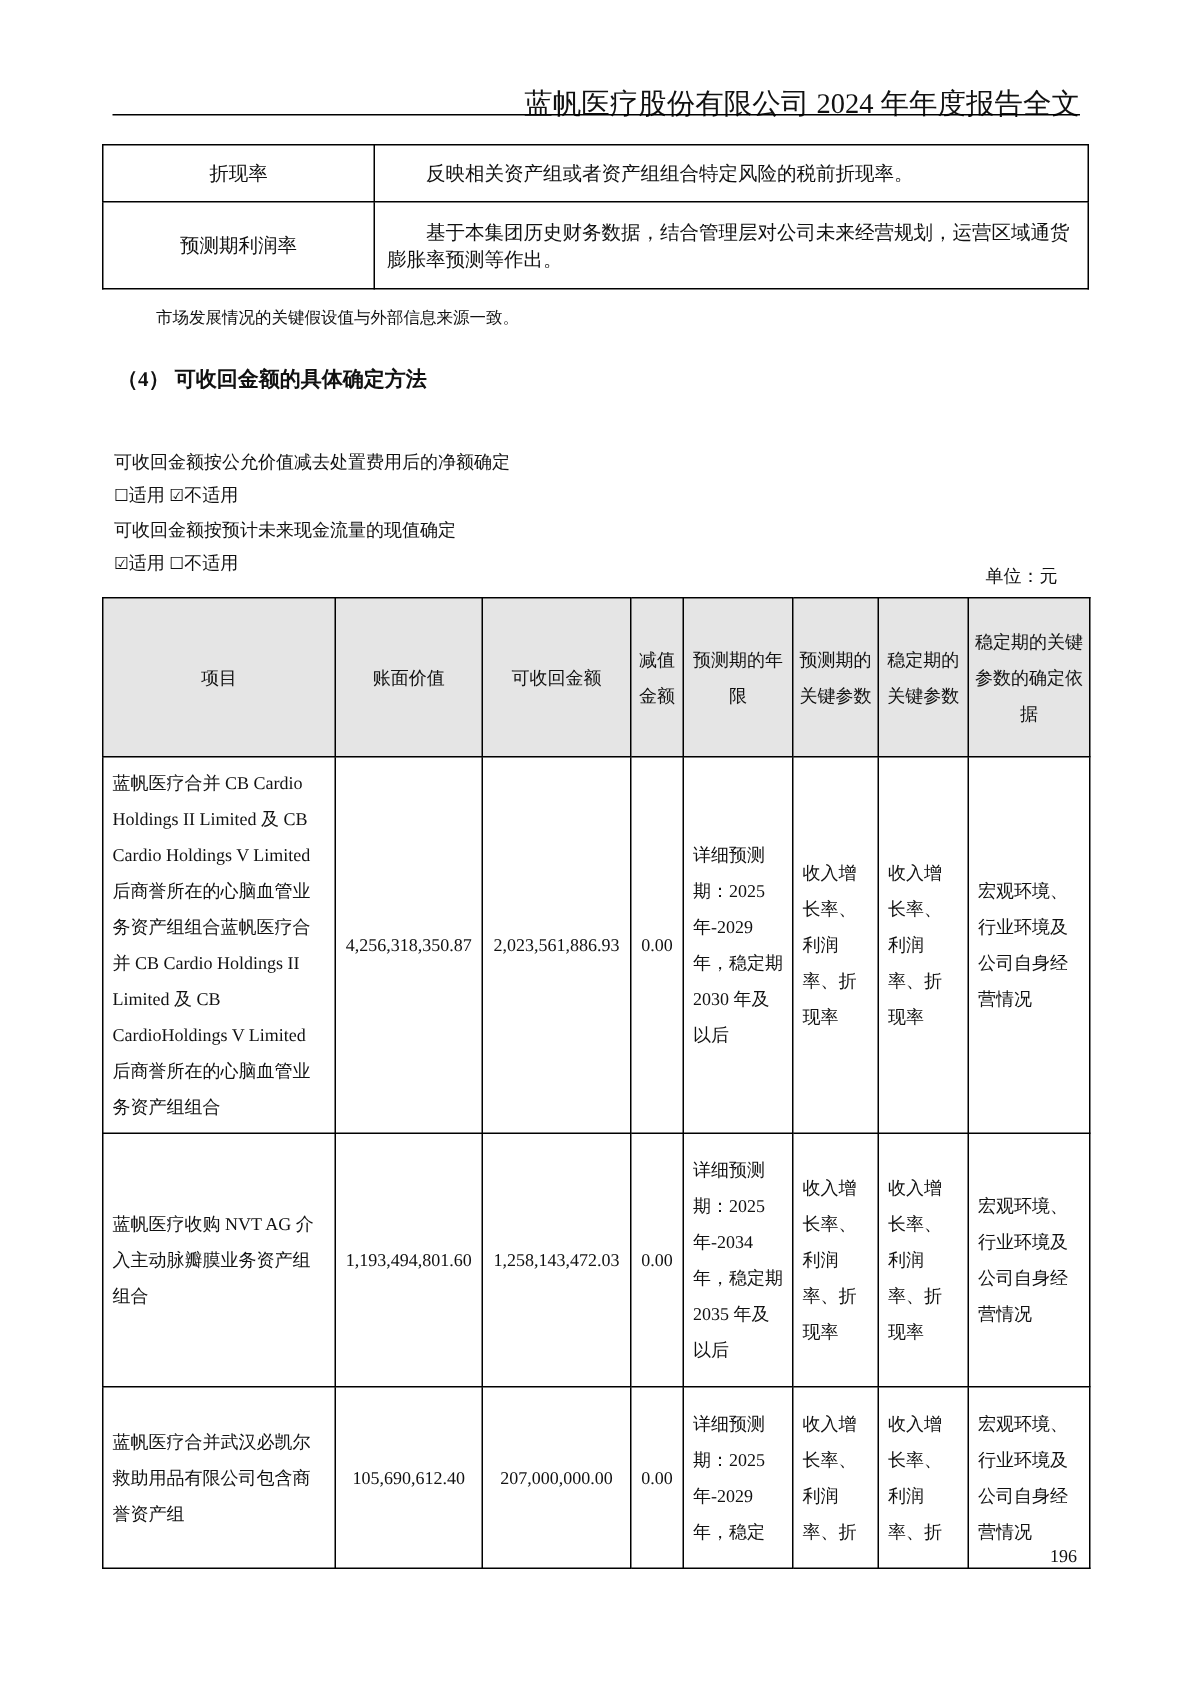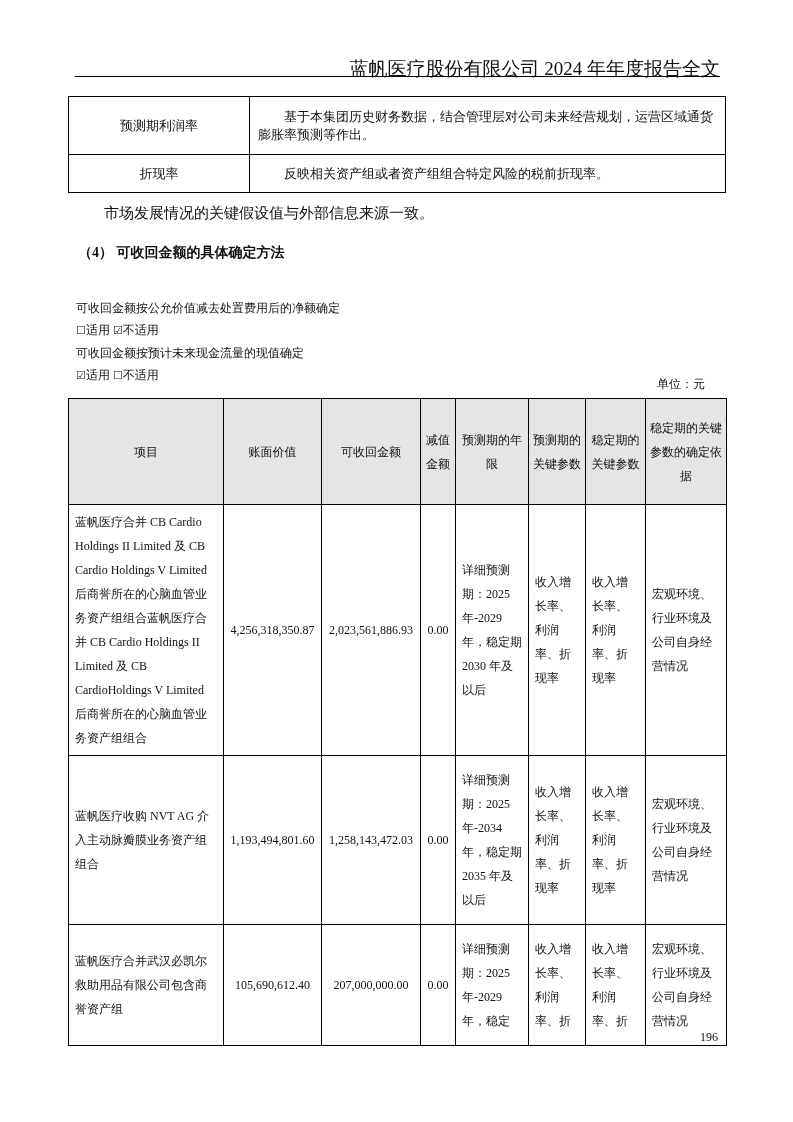--- a/index.html
+++ b/index.html
@@ -7,21 +7,21 @@
          font-family: "Liberation Serif", "DejaVu Serif", serif; color: #111; }
   .running-head { position: absolute; left: 75px; top: 56px; width: 645px; text-align: right;
                   font-size: 19px; }
   .head-rule { position: absolute; left: 75px; top: 76px; width: 645px; height: 0;
                border-top: 1px solid #000; }
   table { border-collapse: collapse; position: absolute; }
   td { border: 1px solid #000; font-size: 13px; line-height: 18px; }
   .t1 { left: 68px; top: 96px; width: 658px; }
   .t1 td.lbl { width: 178px; text-align: center; }
   .t1 td.txt { padding: 4px 8px; text-indent: 2em; }
-  .para { position: absolute; font-size: 15px; }
+  .para { position: absolute; font-size: 11px; }
   .p-market { left: 104px; top: 204px; }
   .p-heading { left: 78px; top: 244px; font-size: 14px; font-weight: bold; }
   .p-line { left: 76px; font-size: 12px; margin-top: 16px; }
   .unit { position: absolute; right: 88px; top: 376px; font-size: 12px; }
   .t2 { left: 68px; top: 398px; width: 658px; table-layout: fixed; }
   .t2 td { font-size: 12px; line-height: 24px; vertical-align: middle; }
   .t2 tr.hdr td { background: #e5e5e5; text-align: center; height: 105px; padding: 0 4px; }
   .t2 td.item { padding: 0 6px; text-align: left; }
   .t2 td.num { text-align: center; padding: 0 2px; }
   .t2 td.wrap { padding: 12px 6px; }
@@ -29,27 +29,27 @@
   .box { font-family: "DejaVu Sans", sans-serif; font-size: 11px; }
 </style>
 </head>
 <body>
 
 <div class="running-head">蓝帆医疗股份有限公司 2024 年年度报告全文</div>
 <div class="head-rule"></div>
 
 <table class="t1">
   <tbody>
-      <tr style="height:58px;">
+      <tr style="height:38px;">
+    <td class="lbl">折现率</td>
+    <td class="txt">反映相关资产组或者资产组组合特定风险的税前折现率。</td>
+  </tr>
+  <tr style="height:58px;">
     <td class="lbl">预测期利润率</td>
     <td class="txt">基于本集团历史财务数据，结合管理层对公司未来经营规划，运营区域通货膨胀率预测等作出。</td>
-  </tr>
-  <tr style="height:38px;">
-    <td class="lbl">折现率</td>
-    <td class="txt">反映相关资产组或者资产组组合特定风险的税前折现率。</td>
   </tr>
 </tbody>
   </table>
 
 <div class="para p-market">市场发展情况的关键假设值与外部信息来源一致。</div>
 <div class="para p-heading">（4） 可收回金额的具体确定方法</div>
 
 <div class="para p-line" style="top:284px;">可收回金额按公允价值减去处置费用后的净额确定</div>
 <div class="para p-line" style="top:306px;">
   <span class="box">☐</span><span>适用</span>

